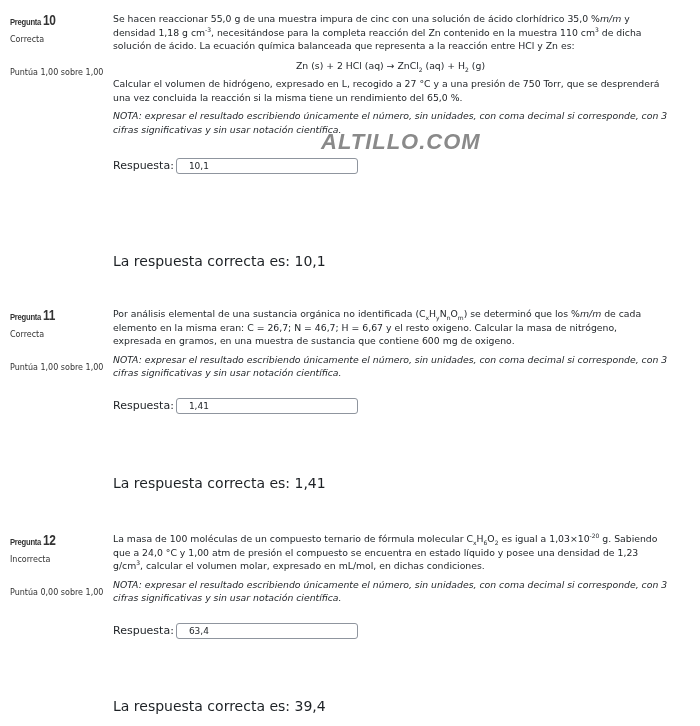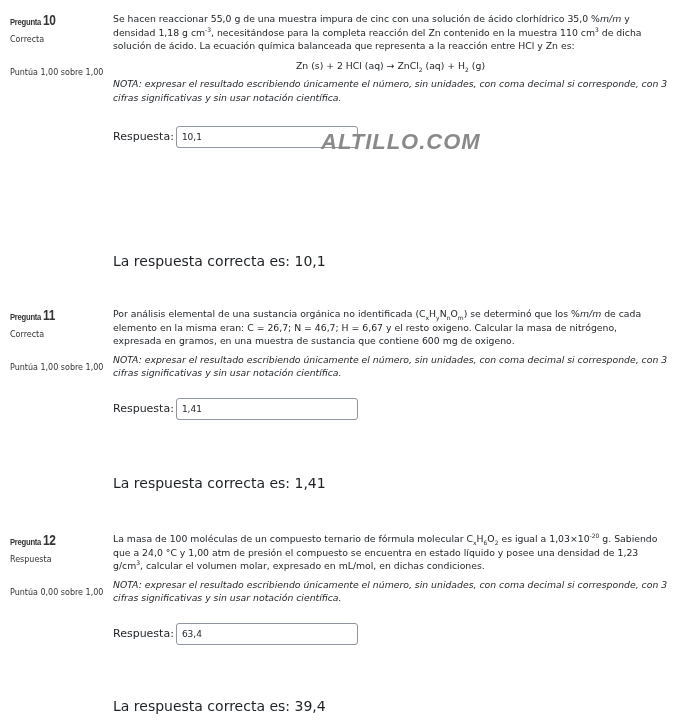--- a/index.html
+++ b/index.html
@@ -11,38 +11,39 @@
   .qno .num { font-size: 14px; }
   .state { margin-top: 7px; display: block; }
   .grade { margin-top: 21px; display: block; line-height: 15px; }
   .content { position: absolute; left: 113px; width: 555px; font-size: 9.3px; line-height: 13.5px; }
   .content p { margin: 0; }
   .eq { text-align: center; margin: 6px 0 5px 0 !important; }
   .nota { font-style: italic; margin-top: 5px !important; }
   sub, sup { font-size: 6px; line-height: 0; }
   .answer-row { display: flex; align-items: center; }
   .answer-label { font-size: 11px; margin-right: 2px; text-align: right; }
-  .answer-input { width: 182px; height: 22px; border: 1px solid #8f959e; border-radius: 3px;
-                  font-family: "DejaVu Sans", sans-serif; font-size: 9px; padding: 0 5px; box-sizing: border-box; color: #1d2125; background: #fff; }
+  .answer-input { width: 182px; height: 16px; border: 1px solid #8f959e; border-radius: 3px;
+                  font-family: "DejaVu Sans", sans-serif; font-size: 9px; padding: 0 12px; box-sizing: border-box; color: #1d2125; background: #fff; }
   .feedback { font-size: 14px; position: absolute; left: 0; }
   .watermark { position: absolute; font-family: "Liberation Sans", sans-serif; font-weight: bold;
                font-size: 22px; color: #8a8a8a; letter-spacing: 1px; }
 </style>
 </head>
 <body>
 
 <div class="question" style="top:12px;">
   <div class="info">
     <span class="qno"><span>Pregunta</span> <span class="num">10</span></span>
     <span class="state">Correcta</span>
     <span class="grade">Puntúa 1,00 sobre 1,00</span>
   </div>
   <div class="content">
     <p><span>Se hacen reaccionar 55,0 g de una muestra impura de cinc con una solución de ácido clorhídrico 35,0 %</span><i>m/m</i><span> y densidad 1,18 g cm</span><sup>-3</sup><span>, necesitándose para la completa reacción del Zn contenido en la muestra 110 cm</span><sup>3</sup><span> de dicha solución de ácido.  La ecuación química balanceada que representa a la reacción entre HCl y Zn es:</span></p>
     <p class="eq"><span>Zn (s) + 2 HCl (aq)  →  ZnCl</span><sub>2</sub><span> (aq) + H</span><sub>2</sub><span> (g)</span></p>
+    <p>Calcular el volumen de hidrógeno, expresado en L, recogido a 27 °C y a una presión de 750 Torr, que se desprenderá una vez concluida la reacción si la misma tiene un rendimiento del 65,0 %.</p>
     <p class="nota">NOTA: expresar el resultado escribiendo únicamente el número, sin unidades, con coma decimal si corresponde, con 3 cifras significativas y sin usar notación científica.</p>
     <div class="answer-row" style="margin-top:22px;">
       <span class="answer-label">Respuesta:</span>
       <input class="answer-input" type="text" value="10,1" style="">
     </div>
     <div class="feedback" style="top:243px;">La respuesta correcta es: 10,1</div>
   </div>
 </div>
 
 <div class="watermark" style="left:321px; top:129px;font-style:italic;">ALTILLO.COM</div>
@@ -60,21 +61,21 @@
       <span class="answer-label">Respuesta:</span>
       <input class="answer-input" type="text" value="1,41" style="">
     </div>
     <div class="feedback" style="top:170px;">La respuesta correcta es: 1,41</div>
   </div>
 </div>
 
 <div class="question" style="top:532px;">
   <div class="info">
     <span class="qno"><span>Pregunta</span> <span class="num">12</span></span>
-    <span class="state">Respuesta</span>
+    <span class="state">Incorrecta</span>
     <span class="grade">Puntúa 0,00 sobre 1,00</span>
   </div>
   <div class="content">
     <p><span>La masa de 100 moléculas de un compuesto ternario de fórmula molecular C</span><sub>x</sub><span>H</span><sub>6</sub><span>O</span><sub>2</sub><span> es igual a 1,03×10</span><sup>-20</sup><span> g. Sabiendo que a 24,0 °C y 1,00 atm de presión el compuesto se encuentra en estado líquido y posee una densidad de 1,23 g/cm</span><sup>3</sup><span>, calcular el volumen molar, expresado en mL/mol, en dichas condiciones.</span></p>
     <p class="nota">NOTA: expresar el resultado escribiendo únicamente el número, sin unidades, con coma decimal si corresponde, con 3 cifras significativas y sin usar notación científica.</p>
     <div class="answer-row" style="margin-top:18px;">
       <span class="answer-label">Respuesta:</span>
       <input class="answer-input" type="text" value="63,4" style="">
     </div>
     <div class="feedback" style="top:168px;">La respuesta correcta es: 39,4</div>

